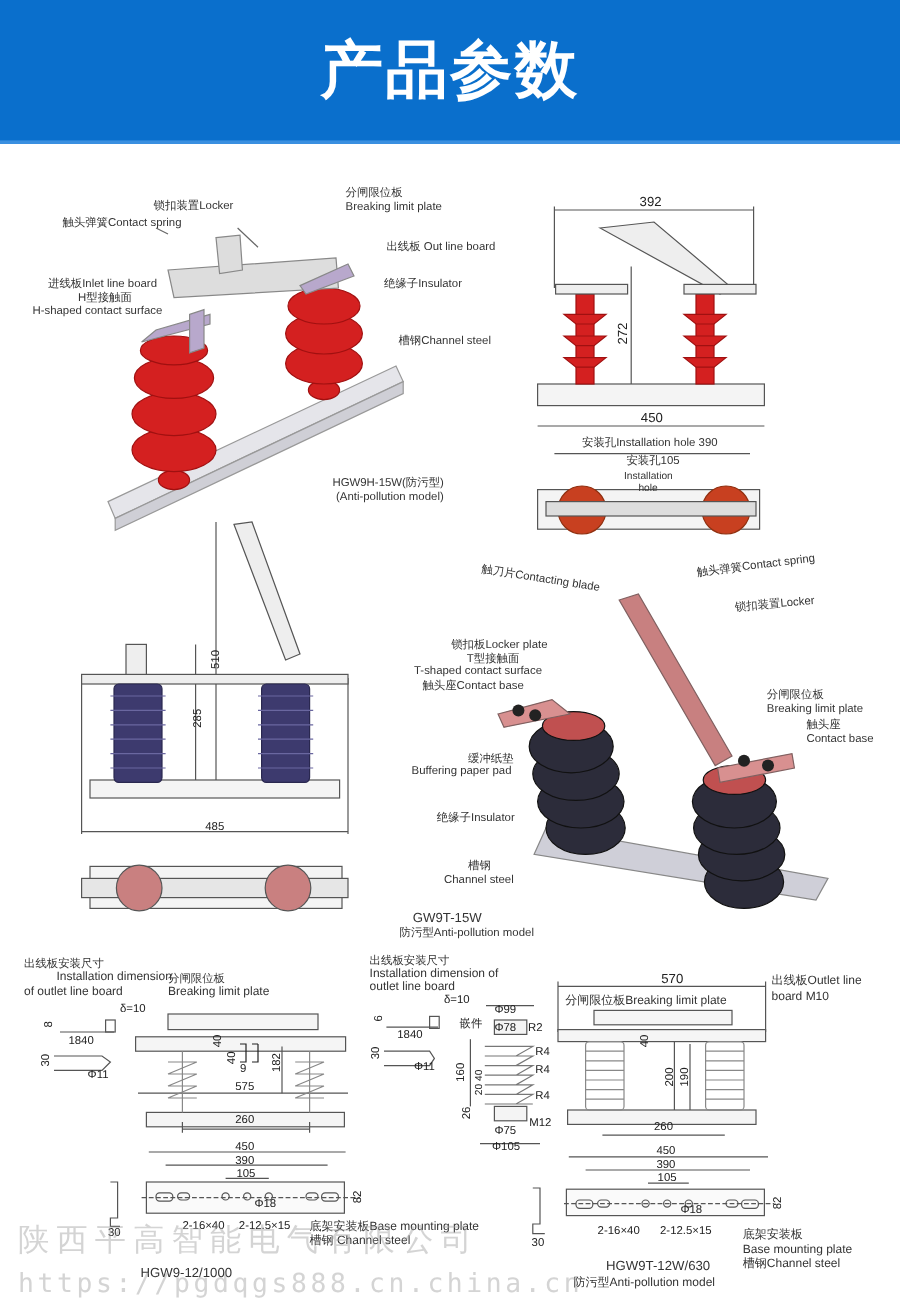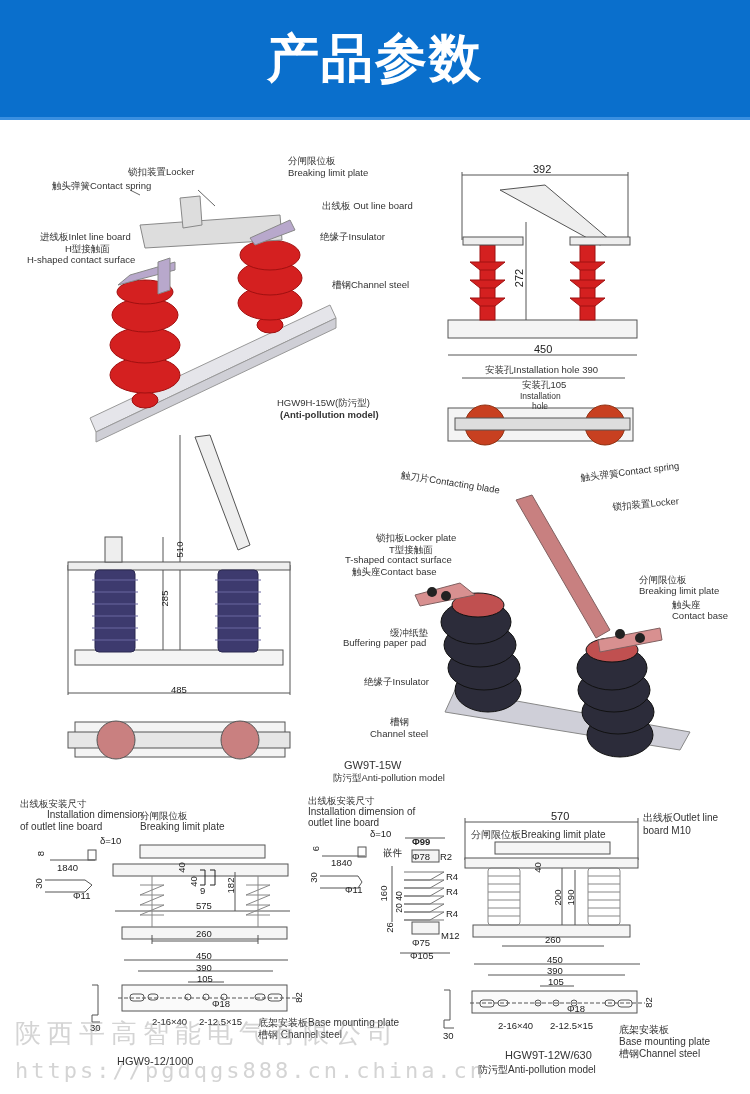--- a/index.html
+++ b/index.html
@@ -232,21 +232,21 @@
 <div class="lbl" style="left:52px;top:180px;">触头弹簧Contact spring</div>
 <div class="lbl" style="left:288px;top:155px;">分闸限位板</div>
 <div class="lbl" style="left:288px;top:167px;">Breaking limit plate</div>
 <div class="lbl" style="left:322px;top:200px;">出线板 Out line board</div>
 <div class="lbl" style="left:40px;top:231px;">进线板Inlet line board</div>
 <div class="lbl" style="left:65px;top:243px;">H型接触面</div>
 <div class="lbl" style="left:27px;top:254px;">H-shaped contact surface</div>
 <div class="lbl" style="left:320px;top:231px;">绝缘子Insulator</div>
 <div class="lbl" style="left:332px;top:279px;">槽钢Channel steel</div>
 <div class="lbl" style="left:277px;top:397px;">HGW9H-15W(防污型)</div>
-<div class="lbl" style="left:280px;top:409px;font-weight:bold;">(Anti-pollution model)</div>
+<div class="lbl" style="left:280px;top:409px;">(Anti-pollution model)</div>
 
 <div class="dim" style="left:533px;top:163px;">392</div>
 <div class="dim" style="left:510px;top:272px;transform:rotate(-90deg);">272</div>
 <div class="dim" style="left:534px;top:343px;">450</div>
 <div class="lbl" style="left:485px;top:364px;">安装孔Installation hole 390</div>
 <div class="lbl" style="left:522px;top:379px;">安装孔105</div>
 <div class="lbl" style="left:520px;top:391px;font-size:8.5px;">Installation</div>
 <div class="lbl" style="left:532px;top:401px;font-size:8.5px;text-align:right;">hole</div>
 
 <div class="dimsm" style="left:172px;top:544px;transform:rotate(-90deg);">510</div>
@@ -291,21 +291,21 @@
 
 <div class="lbl" style="left:308px;top:795px;">出线板安装尺寸</div>
 <div class="lbl" style="left:308px;top:806px;font-size:10px;">Installation dimension of</div>
 <div class="lbl" style="left:308px;top:817px;font-size:10px;">outlet line board</div>
 <div class="dimsm" style="left:370px;top:828px;">δ=10</div>
 <div class="dimsm" style="left:313px;top:843px;transform:rotate(-90deg);">6</div>
 <div class="dimsm" style="left:331px;top:857px;">1840</div>
 <div class="dimsm" style="left:308px;top:872px;transform:rotate(-90deg);">30</div>
 <div class="dimsm" style="left:345px;top:884px;">Φ11</div>
 <div class="dimsm" style="left:383px;top:847px;">嵌件</div>
-<div class="dimsm" style="left:412px;top:836px;font-weight:bold;">Φ99</div>
+<div class="dimsm" style="left:412px;top:836px;">Φ99</div>
 <div class="dimsm" style="left:412px;top:851px;">Φ78</div>
 <div class="dimsm" style="left:440px;top:851px;">R2</div>
 <div class="dimsm" style="left:446px;top:871px;">R4</div>
 <div class="dimsm" style="left:446px;top:886px;">R4</div>
 <div class="dimsm" style="left:446px;top:908px;">R4</div>
 <div class="dimsm" style="left:376px;top:888px;transform:rotate(-90deg);">160</div>
 <div class="dimsm" style="left:388px;top:897px;transform:rotate(-90deg);font-size:8.5px;">20 40</div>
 <div class="dimsm" style="left:384px;top:922px;transform:rotate(-90deg);">26</div>
 <div class="dimsm" style="left:441px;top:930px;">M12</div>
 <div class="dimsm" style="left:412px;top:937px;">Φ75</div>

